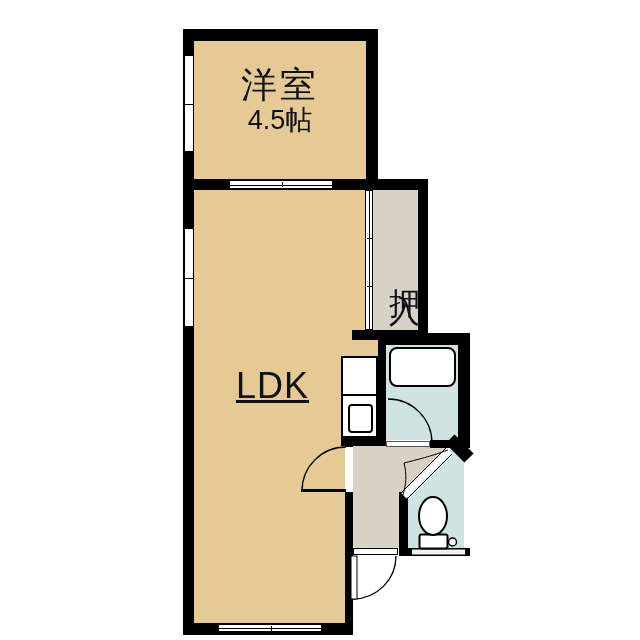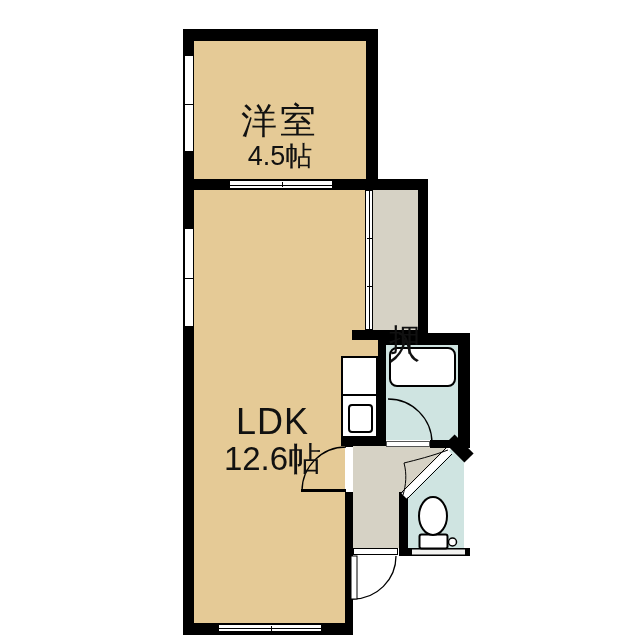--- a/index.html
+++ b/index.html
@@ -7,21 +7,21 @@
     position:relative;width:640px;height:640px;background:var(--background,#fff);
     font-family:"Liberation Sans","DejaVu Sans",sans-serif;overflow:hidden;
   }
   .abs{position:absolute;box-sizing:border-box;}
   .tan{background:var(--room-fill,#e5ca96);}
   .gray{background:var(--hall-fill,#d6d2c5);}
   .blue{background:var(--wet-area-fill,#cfe4e1);}
   .wall{background:var(--wall,#000);}
   .fixture{background:#fff;border:2px solid #000;}
   .win{background:#fff;border:1px solid #000;}
-  .label{color:#111;text-align:center;font-weight:500;line-height:1.05;white-space:nowrap;margin-top:36px;}
+  .label{color:#111;text-align:center;font-weight:500;line-height:1.05;white-space:nowrap;}
   .vert{writing-mode:vertical-rl;text-orientation:upright;letter-spacing:6px;}
   svg{position:absolute;left:0;top:0;}
   .hallway-clip{clip-path:polygon(0% 0%,100% 0%,53% 48%,49% 50%,49% 100%,0% 100%);}
   .toilet-clip{clip-path:polygon(6% 54%,80% 8%,100% 20%,100% 100%,6% 100%);}
   .hline{position:absolute;left:0;right:0;top:50%;height:1px;background:#000;}
   .vline{position:absolute;top:0;bottom:0;left:50%;width:1px;background:#000;}
   .tick-h{position:absolute;width:1px;height:5px;background:#000;top:1px;}
   .tick-v{position:absolute;height:1px;width:5px;background:#000;left:1px;}
   .divider{position:absolute;left:0;right:0;height:1px;background:#000;}
 </style>
@@ -106,15 +106,14 @@
 
     <path d="M 388 399 A 44 44 0 0 1 432 443" fill="none" stroke="#000" stroke-width="1.3"></path>
 
     <path d="M 396 556 A 43 43 0 0 1 353 599" fill="none" stroke="#000" stroke-width="1.3"></path>
     <rect x="351" y="556" width="6" height="43" fill="#fff" stroke="#000" stroke-width="1"></rect>
   </svg>
 
   <div class="abs label" style="left:194px;top:66px;width:172px;font-size:36px;letter-spacing:3px;">洋室</div>
   <div class="abs label" style="left:194px;top:106px;width:172px;font-size:27px;">4.5帖</div>
   <div class="abs label vert" style="left:372px;top:210px;width:48px;height:120px;font-size:31px;">押入</div>
-  <div class="abs label" style="left:190px;top:367px;width:165px;font-size:36px;letter-spacing:1px;">LDK</div>
-  <div class="abs label" style="left:190px;top:406px;width:165px;font-size:33px;">12.6帖</div>
+  <div class="abs label" style="left:190px;top:367px;width:165px;font-size:36px;letter-spacing:1px;text-decoration:underline;">LDK</div>
 </div>
 
 </body></html>

